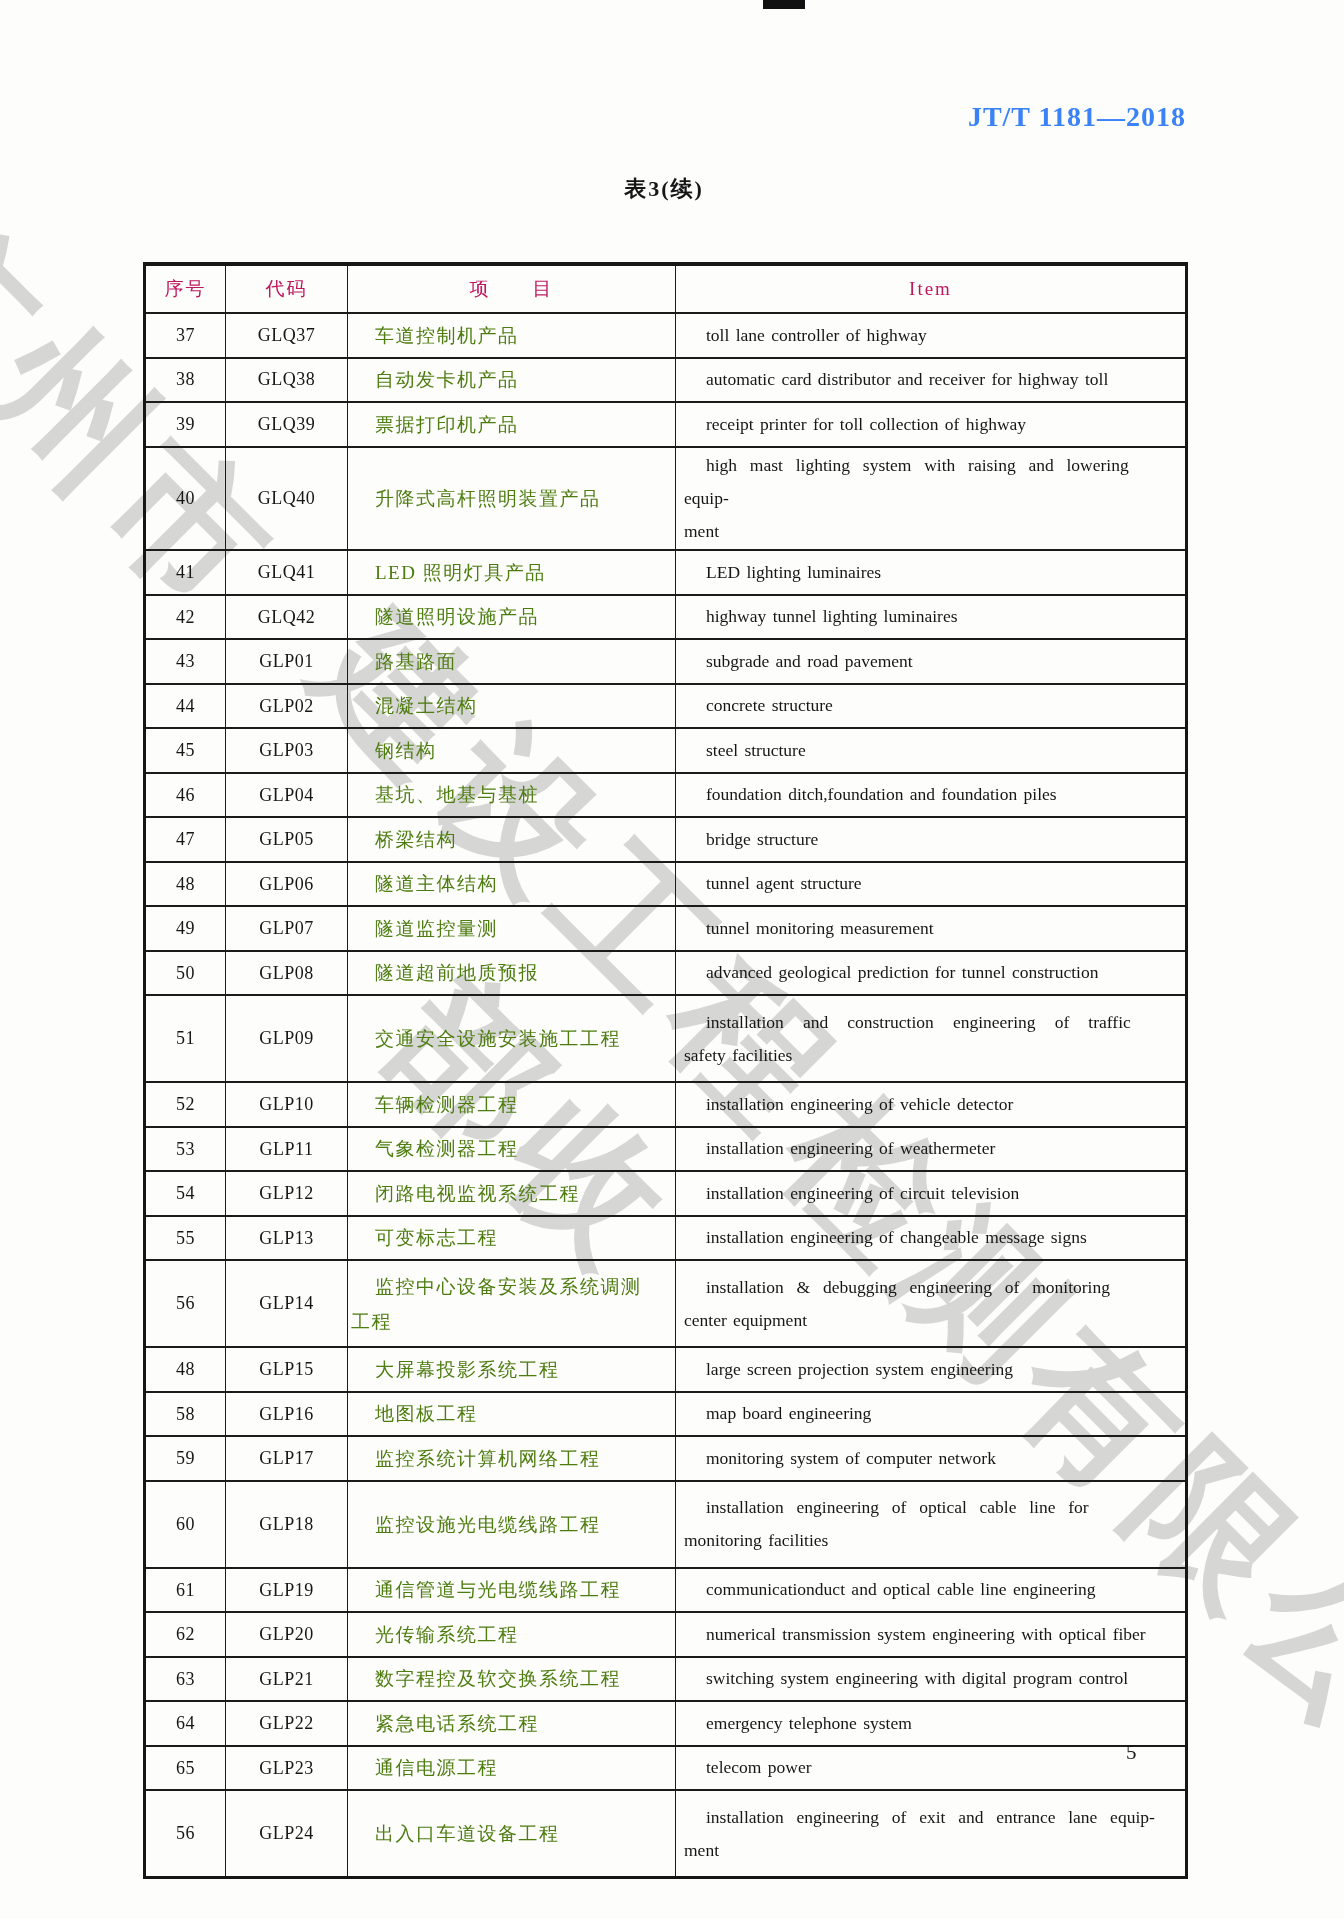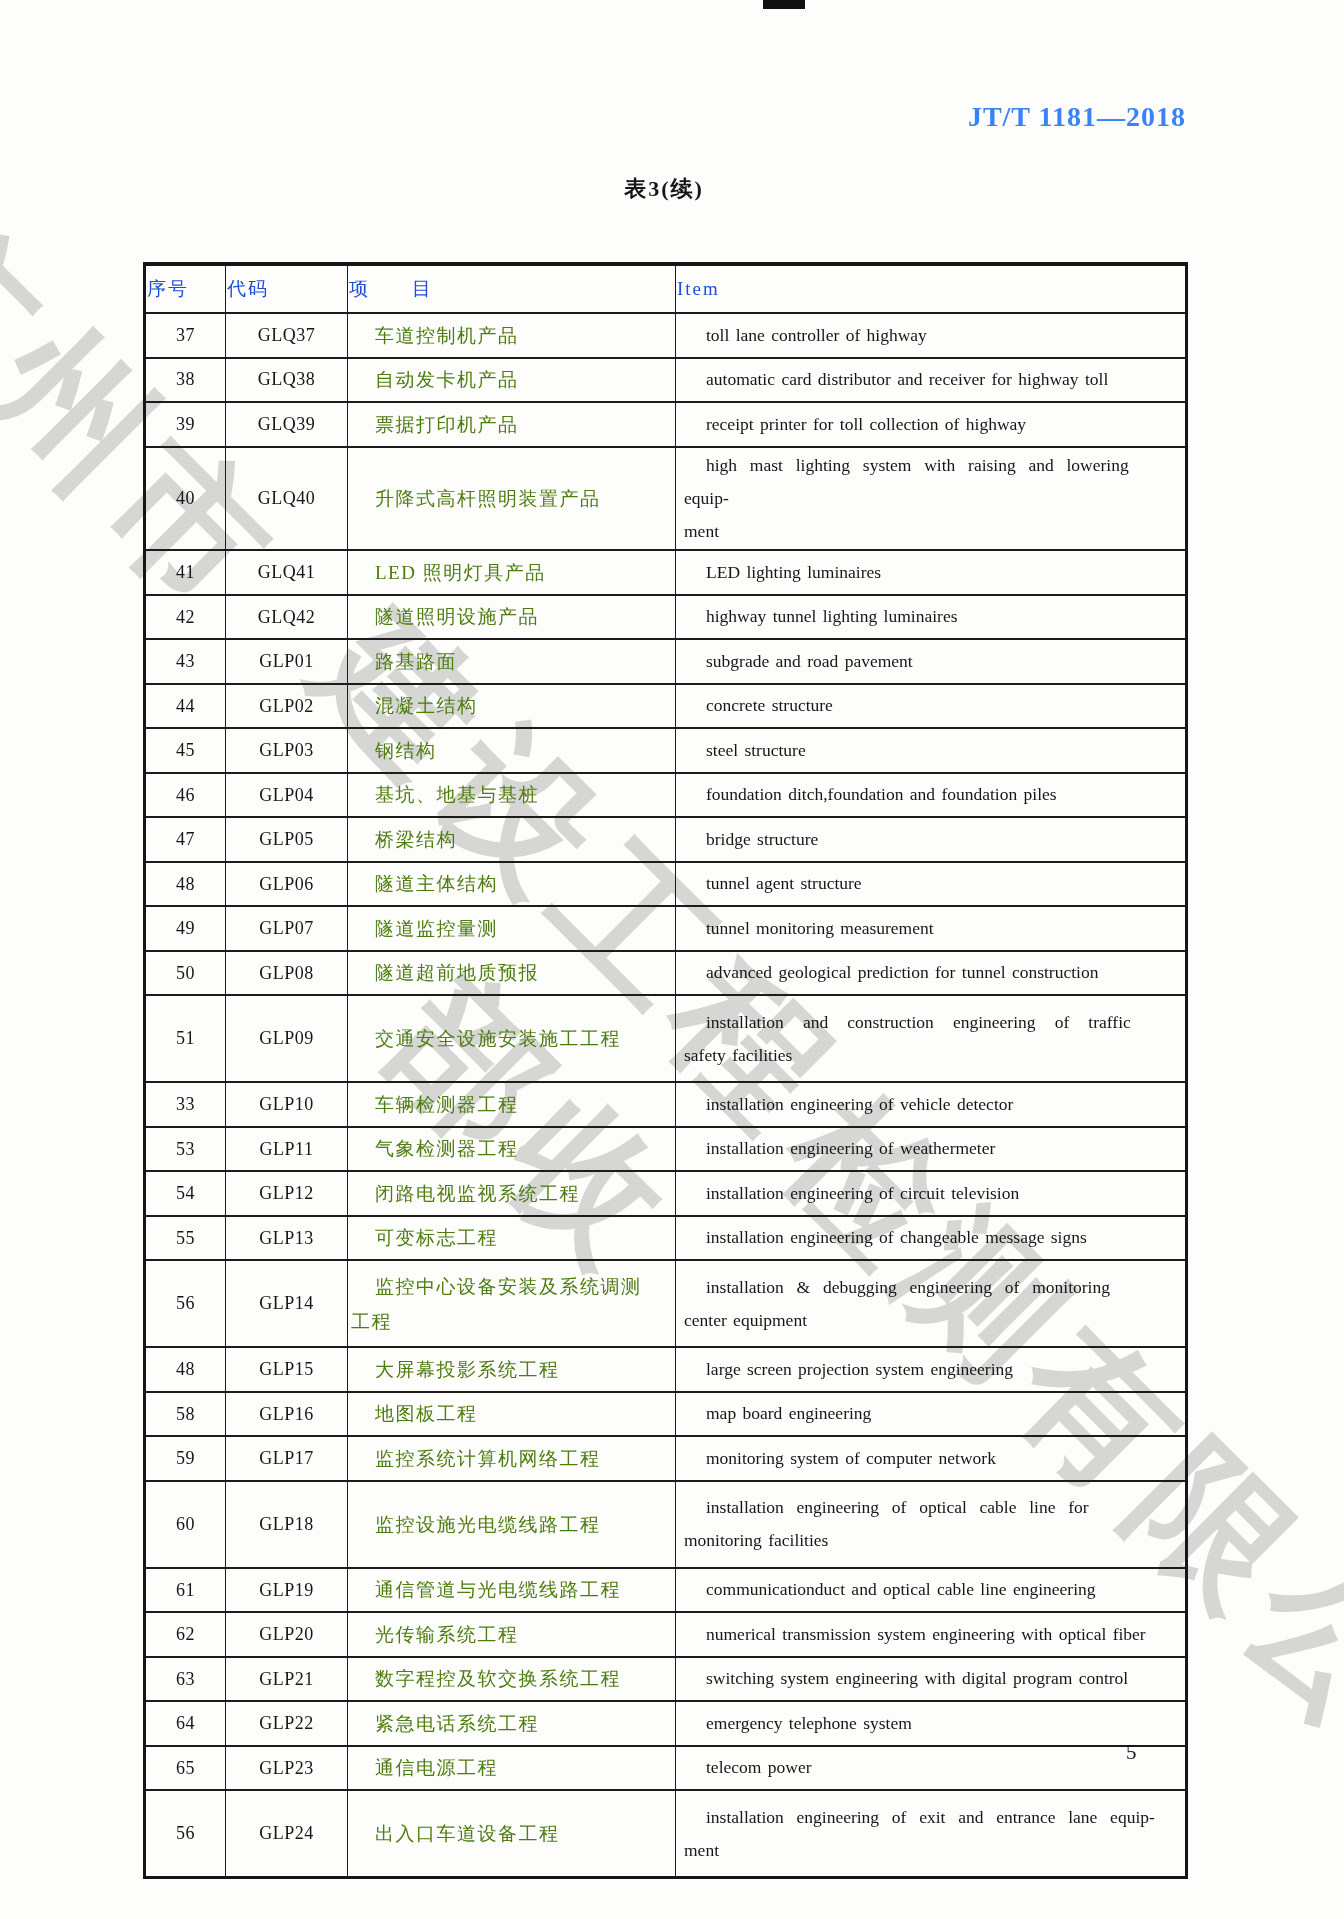--- a/index.html
+++ b/index.html
@@ -41,21 +41,21 @@
     border-top-width:2px;border-bottom-width:2px;
     vertical-align:middle;
     overflow:hidden;
   }
   col.c-no{width:81px;}
   col.c-code{width:122px;}
   col.c-zh{width:328px;}
   col.c-en{width:511px;}
   table.std th{
     height:44px;font-weight:normal;font-size:19px;letter-spacing:2px;
-    text-align:left;white-space:pre;color:#1d4ed8;margin-left:32px;
+    text-align:center;white-space:pre;color:#be185d;margin-left:32px;
   }
   tr.single td{height:40.5px;}
   tr.tall td{height:83px;}
   td.no, td.code{
     text-align:center;font-size:18px;letter-spacing:.5px;color:#161616;
   }
   td.zh{
     font-size:19px;letter-spacing:1.5px;color:#4d7c0f;
     padding-left:3px;text-indent:24px;
     white-space:pre-wrap;line-height:1.85;
@@ -203,21 +203,21 @@
           <td class="en">advanced geological prediction for tunnel construction</td>
         </tr>
         <tr class="tall">
           <td class="no">51</td>
           <td class="code">GLP09</td>
           <td class="zh">交通安全设施安装施工工程</td>
           <td class="en">installation   and   construction   engineering   of   traffic
 safety facilities</td>
         </tr>
         <tr class="single">
-          <td class="no">33</td>
+          <td class="no">52</td>
           <td class="code">GLP10</td>
           <td class="zh">车辆检测器工程</td>
           <td class="en">installation engineering of vehicle detector</td>
         </tr>
         <tr class="single">
           <td class="no">53</td>
           <td class="code">GLP11</td>
           <td class="zh">气象检测器工程</td>
           <td class="en">installation engineering of weathermeter</td>
         </tr>

